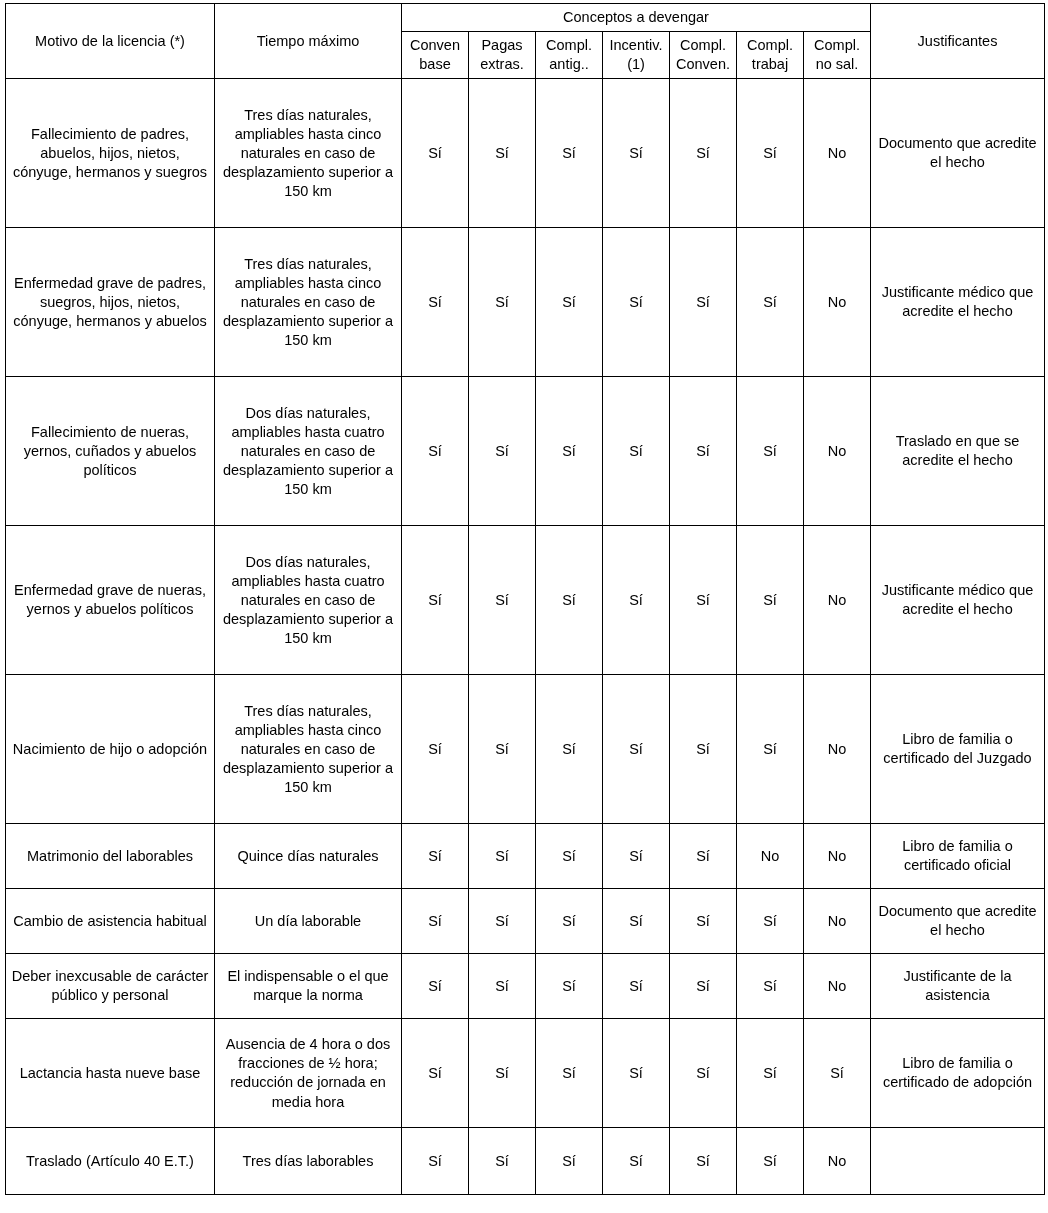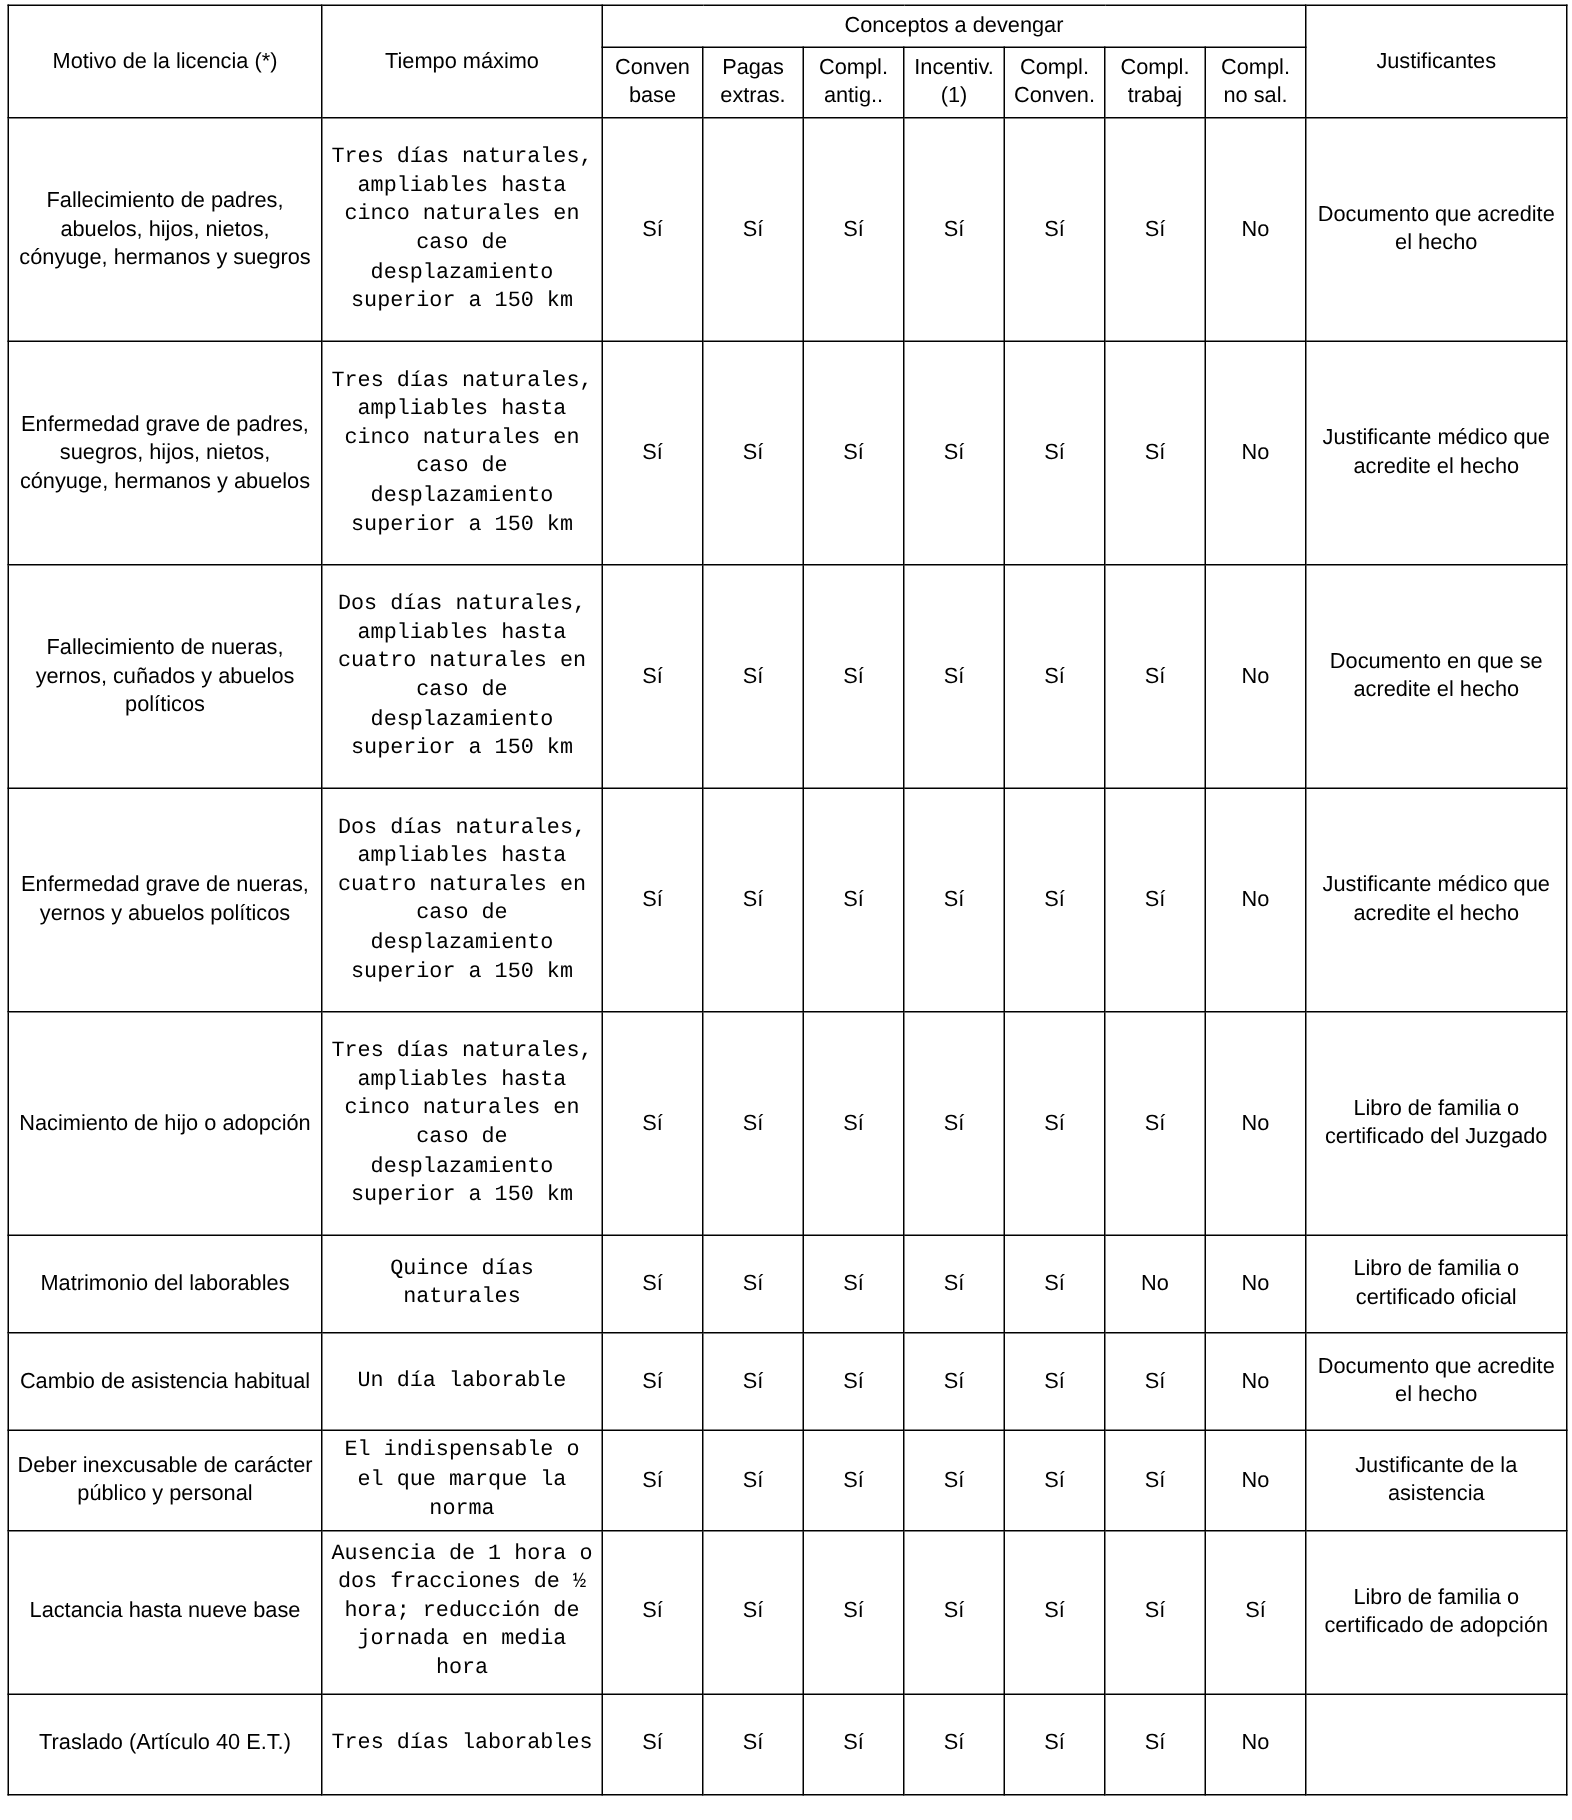--- a/index.html
+++ b/index.html
@@ -52,21 +52,20 @@
     width: 165px;
   }
   th.group-head {
     font-size: 14.5px;
   }
   td.motivo {
     font-size: 14.5px;
   }
   td.tiempo {
     font-size: 14.5px;
-    font-family: Liberation Mono, monospace;
   }
   td.concepto {
     font-size: 14.5px;
   }
   td.justif {
     font-size: 14.5px;
   }
   tr.tall td { height: 140px; }
   tr.mid td { height: 56px; }
   tr.lact td { height: 100px; }
@@ -122,21 +121,21 @@
       <tr class="tall">
         <td class="motivo">Fallecimiento de nueras, yernos, cuñados y abuelos políticos</td>
         <td class="tiempo">Dos días naturales, ampliables hasta cuatro naturales en caso de desplazamiento superior a 150 km</td>
         <td class="concepto">Sí</td>
         <td class="concepto">Sí</td>
         <td class="concepto">Sí</td>
         <td class="concepto">Sí</td>
         <td class="concepto">Sí</td>
         <td class="concepto">Sí</td>
         <td class="concepto">No</td>
-        <td class="justif">Documento en que se acredite el hecho</td>
+        <td class="justif">Traslado en que se acredite el hecho</td>
       </tr>
       <tr class="tall">
         <td class="motivo">Enfermedad grave de nueras, yernos y abuelos políticos</td>
         <td class="tiempo">Dos días naturales, ampliables hasta cuatro naturales en caso de desplazamiento superior a 150 km</td>
         <td class="concepto">Sí</td>
         <td class="concepto">Sí</td>
         <td class="concepto">Sí</td>
         <td class="concepto">Sí</td>
         <td class="concepto">Sí</td>
         <td class="concepto">Sí</td>
@@ -186,21 +185,21 @@
         <td class="concepto">Sí</td>
         <td class="concepto">Sí</td>
         <td class="concepto">Sí</td>
         <td class="concepto">Sí</td>
         <td class="concepto">Sí</td>
         <td class="concepto">No</td>
         <td class="justif">Justificante de la asistencia</td>
       </tr>
       <tr class="lact">
         <td class="motivo">Lactancia hasta nueve base</td>
-        <td class="tiempo">Ausencia de 1 hora o dos fracciones de ½ hora; reducción de jornada en media hora</td>
+        <td class="tiempo">Ausencia de 4 hora o dos fracciones de ½ hora; reducción de jornada en media hora</td>
         <td class="concepto">Sí</td>
         <td class="concepto">Sí</td>
         <td class="concepto">Sí</td>
         <td class="concepto">Sí</td>
         <td class="concepto">Sí</td>
         <td class="concepto">Sí</td>
         <td class="concepto">Sí</td>
         <td class="justif">Libro de familia o certificado de adopción</td>
       </tr>
       <tr class="last">

